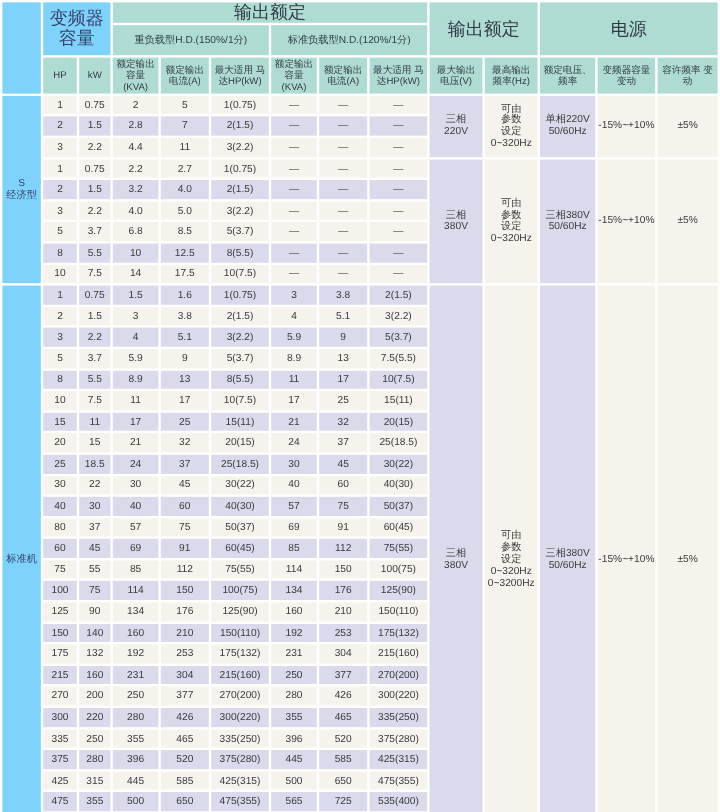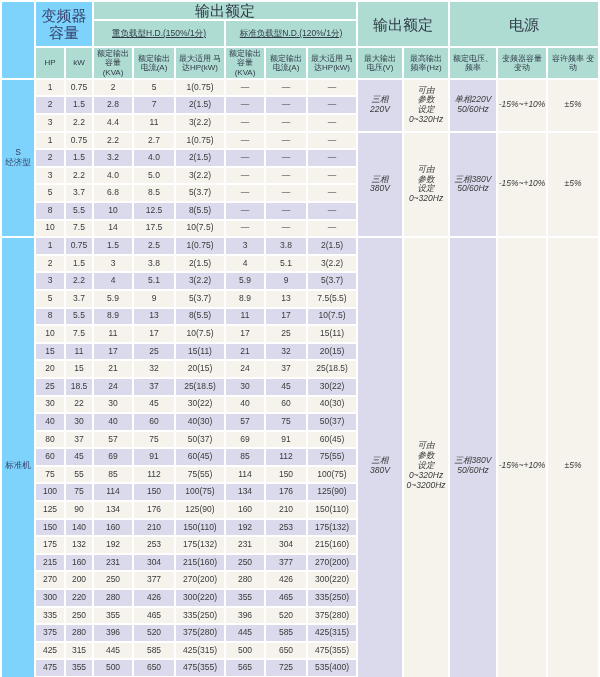--- a/index.html
+++ b/index.html
@@ -4,26 +4,26 @@
 <style>
   html,body{margin:0;padding:0;background:#ffffff;}
   .sheet{width:600px;height:677px;background:#ffffff;overflow:hidden;
          font-family:"Liberation Sans","DejaVu Sans",sans-serif;}
   table{border-collapse:separate;border-spacing:2px;table-layout:fixed;width:600px;}
   td,th{font-weight:normal;text-align:center;vertical-align:middle;
         font-size:8.5px;line-height:1.15;color:#3a3a3a;padding:0;overflow:hidden;}
   thead th{background:#afdcd2;color:#2f3b47;}
   th.blue, td.group{background:#7dd3fc;color:#36406b;}
   th.h1{height:13px;font-size:15px;}
-  th.h2{height:25px;font-size:8.5px;text-decoration:underline;}
+  th.h2{height:25px;font-size:8.5px;}
   th.h3{height:25px;font-size:8px;padding:1px;}
   td.ivo{background:#f5f3ec;}
   td.lav{background:#dadaec;}
   tbody td{height:15.6px;font-size:8.5px;}
-  td.pre{white-space:pre-line;font-size:8.5px;font-style:italic;}
+  td.pre{white-space:pre-line;font-size:8.5px;}
   td.group{white-space:pre-line;font-size:8.5px;}
   td.dash{color:#555;}
 </style>
 </head>
 <body>
 
 <div class="sheet">
   <table>
     <colgroup>
       <col style="width:32px">
@@ -180,21 +180,21 @@
           <td class="ivo">10(7.5)</td>
           <td class="ivo dash">—</td>
           <td class="ivo dash">—</td>
           <td class="ivo dash">—</td>
         </tr>
         <tr>
           <td class="group" rowspan="26">标准机</td>
           <td class="lav">1</td>
           <td class="lav">0.75</td>
           <td class="lav">1.5</td>
-          <td class="lav">2.5</td>
+          <td class="lav">1.6</td>
           <td class="lav">1(0.75)</td>
           <td class="lav">3</td>
           <td class="lav">3.8</td>
           <td class="lav">2(1.5)</td>
           <td class="lav pre" rowspan="26">三相
 380V</td>
           <td class="ivo pre" rowspan="26">可由
 参数
 设定
 0~320Hz

